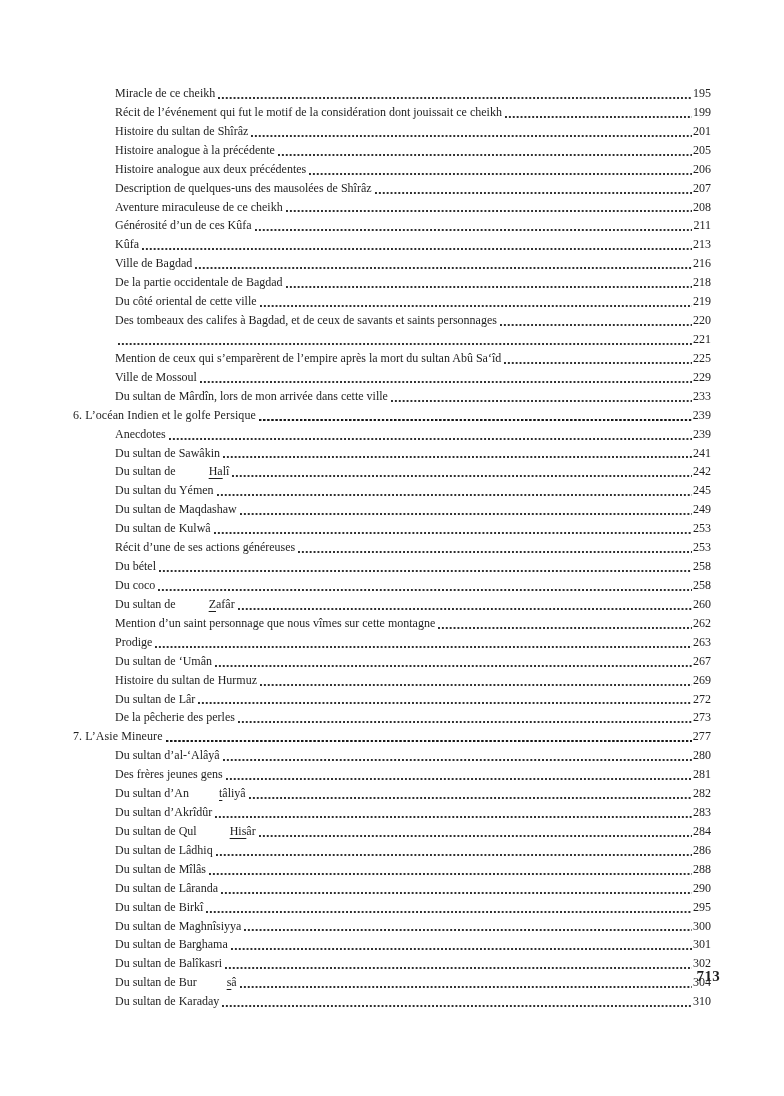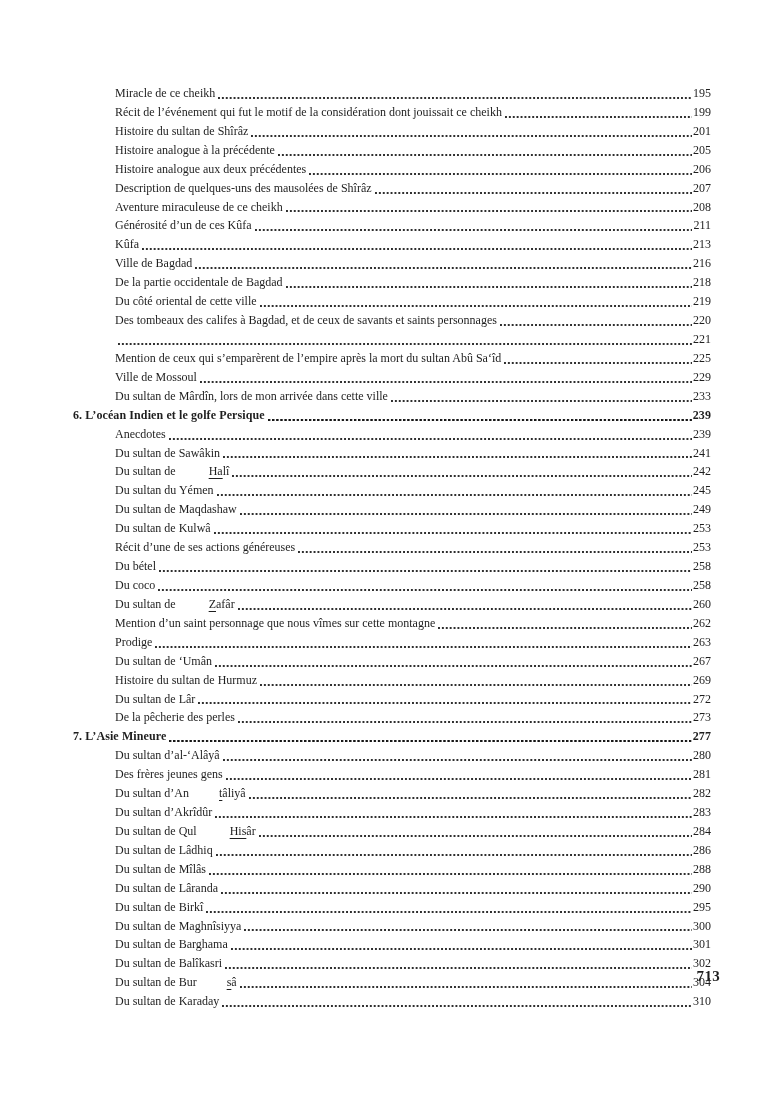--- a/index.html
+++ b/index.html
@@ -18,21 +18,21 @@
   }
   .row {
     display:flex;
     align-items:baseline;
     line-height:18.92px;
     font-size:12px;
     white-space:nowrap;
   }
   .row .title { flex:0 0 auto; }
   .row.sub { padding-left:42px; }
-  .row.section { font-weight:bold; letter-spacing:0.1px; }
+  .row.section { font-weight:normal; letter-spacing:0.1px; }
   .dots {
     flex:1 1 auto;
     min-width:6px;
     align-self:flex-end;
     height:4px;
     margin:0 1px 3px 3px;
     background-image:radial-gradient(circle at 1.1px 2px, #2e2e2e 0.85px, transparent 1.05px);
     background-size:3.9px 4px;
     background-repeat:repeat-x;
     background-position:left bottom;

